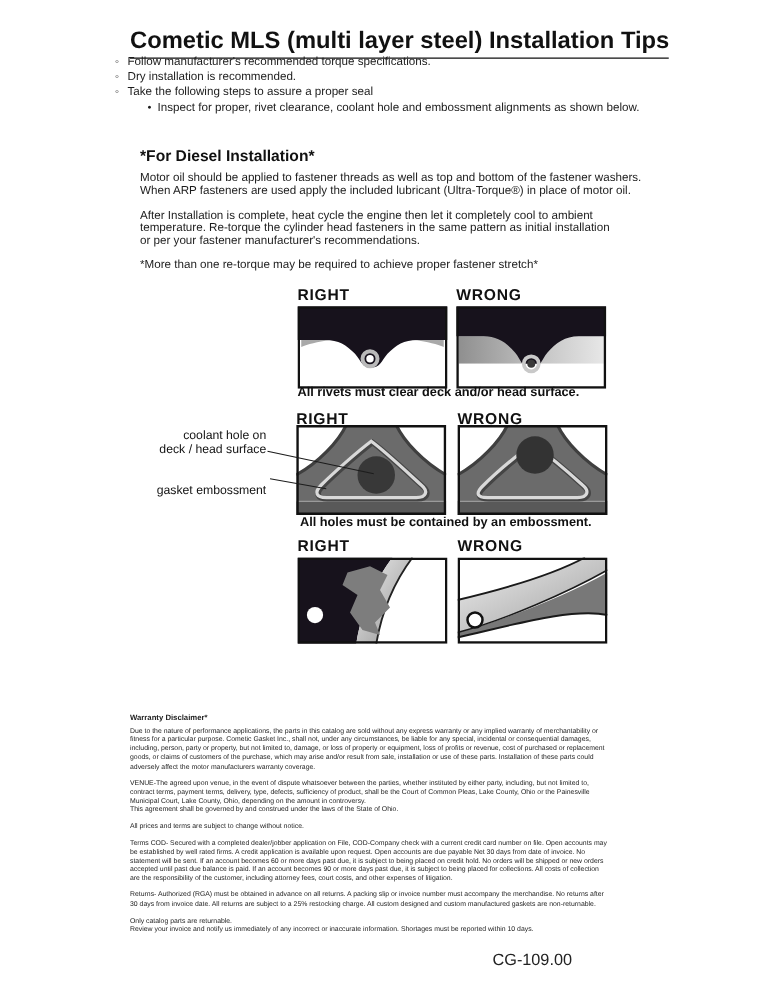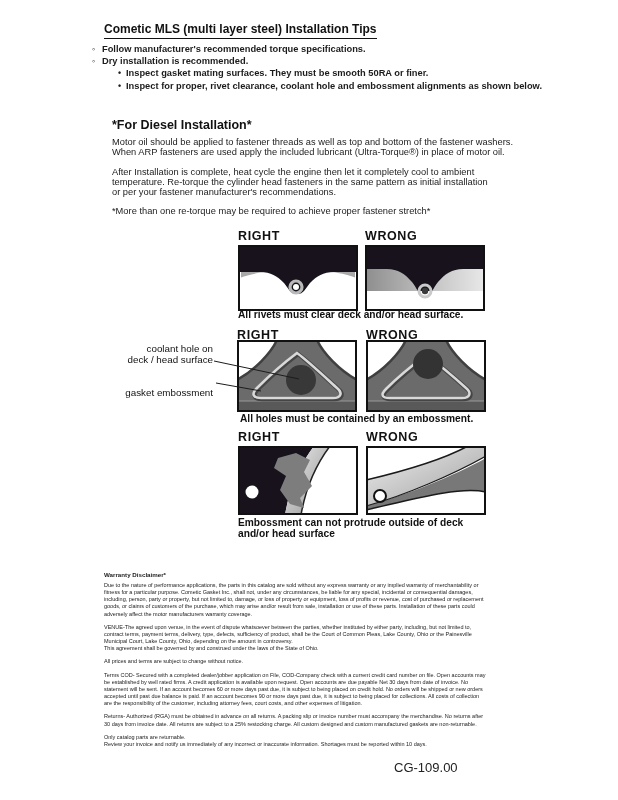--- a/index.html
+++ b/index.html
@@ -3,24 +3,24 @@
 <meta charset="utf-8">
 <style>
   html,body{margin:0;padding:0;background:#ffffff;}
   .page{
     position:relative;width:618px;height:800px;background:#ffffff;overflow:hidden;
     font-family:"Liberation Sans","DejaVu Sans",sans-serif;color:#1c1c1c;
   }
   
   .title{
     position:absolute;left:104px;top:22px;margin:0;
-    font-size:12px;font-weight:700;color:#111;
+    font-size:19px;font-weight:700;color:#111;
     border-bottom:1.6px solid #111;padding-bottom:2px;display:inline-block;
   }
-  .bullets{position:absolute;left:92px;top:43px;width:470px;font-size:9.3px;line-height:12.2px;font-weight:bold;}
+  .bullets{position:absolute;left:92px;top:43px;width:470px;font-size:9.3px;line-height:12.2px;}
   .bullets .b{position:relative;padding-left:10px;}
   .bullets .b::before{content:"\25E6";position:absolute;left:0;top:0;font-size:9px;}
   .bullets .sb{position:relative;padding-left:8px;margin-left:26px;}
   .bullets .sb::before{content:"\2022";position:absolute;left:0;top:0;font-size:9px;}
   
   .diesel{position:absolute;left:112px;top:118px;width:440px;}
   .diesel h2{margin:0 0 5px 0;font-size:12.5px;font-weight:700;color:#111;}
   .diesel p{margin:0 0 9px 0;font-size:9.3px;line-height:10.3px;white-space:pre-line;}
   .diesel p.note{margin-top:3px;}
   
@@ -42,21 +42,21 @@
 </head>
 <body>
 
 <div class="page">
 
   <h1 class="title">Cometic MLS (multi layer steel) Installation Tips</h1>
 
   <div class="bullets">
     <div class="b">Follow manufacturer's recommended torque specifications.</div>
     <div class="b">Dry installation is recommended.</div>
-    <div class="sb">Inspect gasket mating surfaces.  They must be smooth 50RA or finer.</div>
+    <div class="b">Take the following steps to assure a proper seal</div>
     <div class="sb">Inspect for proper, rivet clearance, coolant hole and embossment alignments as shown below.</div>
   </div>
 
   <div class="diesel">
     <h2>*For Diesel Installation*</h2>
     <p>Motor oil should be applied to fastener threads as well as top and bottom of the fastener washers.
 When ARP fasteners are used apply the included lubricant (Ultra-Torque®) in place of motor oil.</p>
     <p>After Installation is complete, heat cycle the engine then let it completely cool to ambient
 temperature. Re-torque the cylinder head fasteners in the same pattern as initial installation
 or per your fastener manufacturer's recommendations.</p>
@@ -180,22 +180,20 @@
       <path d="M0,34 C34,26 76,14 102,0 H120 V10 C88,28 38,50 0,60 Z" fill="url(#g4)"></path>
       <path d="M120,12 C88,30 38,50 0,60 L0,64 C44,54 92,40 120,46 Z" fill="#787878"></path>
       <path d="M0,34 C34,26 76,14 102,0" stroke="#1a1a1a" stroke-width="1.5" fill="none"></path>
       <path d="M120,10 C88,28 38,50 0,60" stroke="#1a1a1a" stroke-width="1.2" fill="none"></path>
       <path d="M0,64 C44,54 92,40 120,46" stroke="#1a1a1a" stroke-width="1.5" fill="none"></path>
       <circle cx="14" cy="50" r="6" fill="#ffffff" stroke="#111" stroke-width="2"></circle>
       <rect x="1" y="1" width="118" height="67" fill="none" stroke="#111" stroke-width="2"></rect>
     </svg>
   </div>
 
-  <div class="dcaption" style="left:238px;top:518px">Embossment can not protrude outside of deck
-and/or head surface</div>
 
   <div class="disclaimer">
     <h3>Warranty Disclaimer*</h3>
     <p>Due to the nature of performance applications, the parts in this catalog are sold without any express warranty or any implied warranty of merchantability or
 fitness for a particular purpose.  Cometic Gasket Inc., shall not, under any circumstances, be liable for any special, incidental or consequential damages,
 including, person, party or property, but not limited to, damage, or loss of property or equipment, loss of profits or revenue, cost of purchased or replacement
 goods, or claims of customers of the purchase, which may arise and/or result from sale, installation or use of these parts.  Installation of these parts could
 adversely affect the motor manufacturers warranty coverage.</p>
     <p class="tight">VENUE-The agreed upon venue, in the event of dispute whatsoever between the parties, whether instituted by either party, including, but not limited to,
 contract terms, payment terms, delivery, type, defects, sufficiency of product, shall be the Court of Common Pleas, Lake County, Ohio or the Painesville

